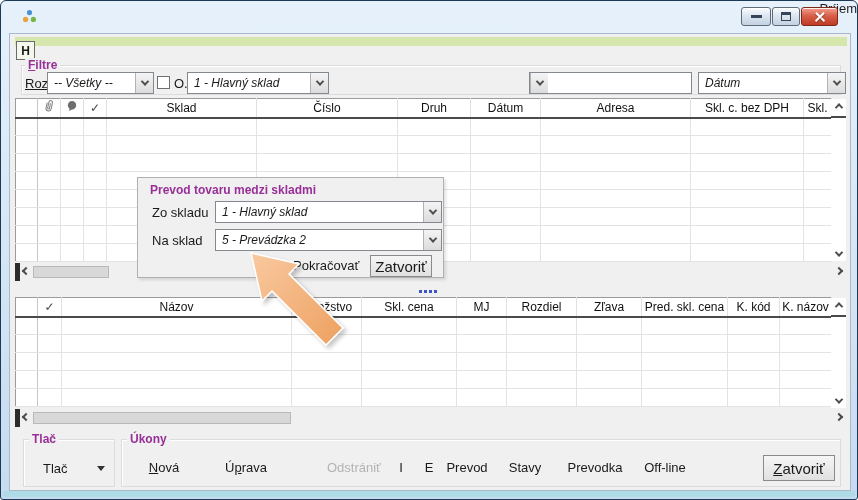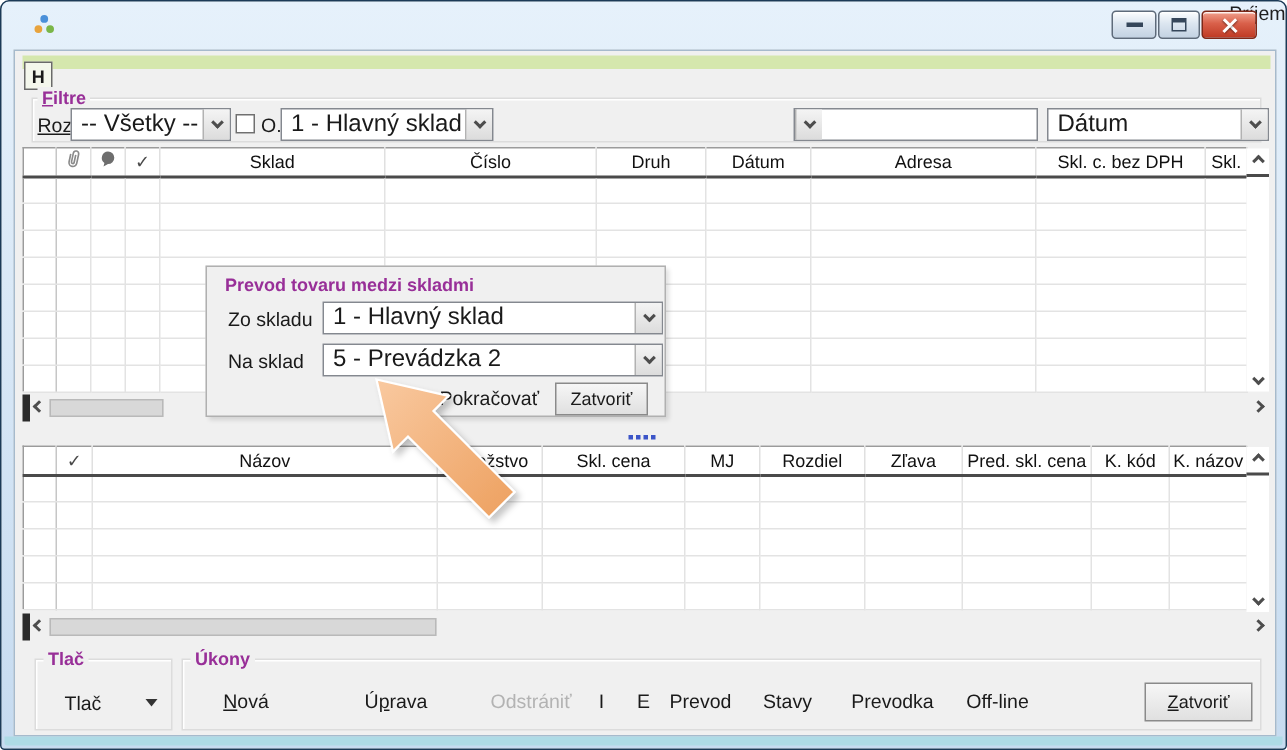--- a/index.html
+++ b/index.html
@@ -35,21 +35,21 @@
           border:1px solid #6a6a6a; font-weight:bold; font-size:12px;
           display:flex; align-items:center; justify-content:center; }
 
   .grpbox { position:absolute; border:1px solid #dcdcdc; box-shadow:inset 1px 1px 0 #fff; }
   .grplabel { position:absolute; font-size:12px; font-weight:bold; color:#982f98;
               background:#f0f0f0; padding:0 3px; white-space:nowrap; }
   .u { text-decoration:underline; }
 
   
   .combo { position:absolute; display:flex; height:22px; background:#fff; border:1px solid #84888f; }
-  .combo .val { flex:1; padding:0 6px; font-size:16px; line-height:20px; white-space:nowrap; overflow:hidden; }
+  .combo .val { flex:1; padding:0 6px; font-size:12px; line-height:20px; white-space:nowrap; overflow:hidden;font-style:italic; }
   .cbtn { width:18px; display:flex; align-items:center; justify-content:center;
           background:linear-gradient(#f4f4f4,#dcdcdc); border-left:1px solid #b2b2b2; }
   .chev { display:inline-block; width:6px; height:6px; border-left:2px solid #4d4d4d; border-bottom:2px solid #4d4d4d; }
   .chev.down  { transform:rotate(-45deg) translate(1px,-1px); }
   .chev.up    { transform:rotate(135deg)  translate(1px,-1px); }
   .chev.left  { transform:rotate(45deg); }
   .chev.right { transform:rotate(-135deg); }
   .checkbox { position:absolute; width:13px; height:13px; background:#fff; border:1px solid #707070; }
   .lbl { position:absolute; font-size:13px; white-space:nowrap; }
 
@@ -69,21 +69,21 @@
   .harrow { position:absolute; top:5px; }
   .rowmarker { position:absolute; width:5px; height:18px; background:#2b2b2b; }
   .gripdots { position:absolute; display:flex; gap:2px; }
   .gripdots i { width:3px; height:3px; background:#3c55c8; }
 
   
   .flatbtn { position:absolute; top:454px; height:26px; line-height:26px; font-size:13px; color:#1a1a1a;
              white-space:nowrap; transform:translateX(-50%); padding:0 4px; cursor:default; }
   .flatbtn.disabled { color:#b3b3b3; }
   .pushbtn { position:absolute; background:linear-gradient(#f6f6f6,#e0e0e0); border:1px solid #8a8a8a;
-             font-size:12px; display:flex; align-items:center; justify-content:center; white-space:nowrap;text-align:center; }
+             font-size:15px; display:flex; align-items:center; justify-content:center; white-space:nowrap;text-align:center; }
   .tri-down { width:0; height:0; border-left:4px solid transparent; border-right:4px solid transparent;
               border-top:5px solid #333; }
 
   
   .dialog { position:absolute; left:136px; top:176px; width:307px; height:101px; background:#f0f0f0;
             border:1px solid #b0b0b0; box-shadow:2px 2px 3px rgba(0,0,0,.12); z-index:5; }
   .dialog .dtitle { position:absolute; left:12px; top:5px; font-size:12px; font-weight:bold; color:#982f98; white-space:nowrap; }
 
   .arrow-overlay { position:absolute; left:0; top:0; width:858px; height:500px; z-index:9; pointer-events:none; }
 </style>
@@ -450,21 +450,21 @@
   <div class="grplabel" style="left:28px;top:431px">Tlač</div>
   <div class="abs" style="left:34px;top:454px;width:78px;height:26px;display:flex;align-items:center;justify-content:space-between;padding:0 8px">
     <span>Tlač</span>
     <span class="tri-down"></span>
   </div>
 
   <div class="grpbox" style="left:120px;top:438px;width:720px;height:48px"></div>
   <div class="grplabel" style="left:126px;top:431px">Úkony</div>
 
   <div class="flatbtn" style="left:163px"><span class="u">N</span><span>ová</span></div>
-  <div class="flatbtn" style="left:263px"><span>Ú</span><span class="u">p</span><span>rava</span></div>
+  <div class="flatbtn" style="left:245px"><span>Ú</span><span class="u">p</span><span>rava</span></div>
   <div class="flatbtn disabled" style="left:353px">Odstrániť</div>
   <div class="flatbtn" style="left:400px">I</div>
   <div class="flatbtn" style="left:428px">E</div>
   <div class="flatbtn" style="left:466px">Prevod</div>
   <div class="flatbtn" style="left:524px">Stavy</div>
   <div class="flatbtn" style="left:594px">Prevodka</div>
   <div class="flatbtn" style="left:664px">Off-line</div>
 
   <div class="pushbtn" style="left:762px;top:454px;width:72px;height:26px">
     <span class="u">Z</span>

